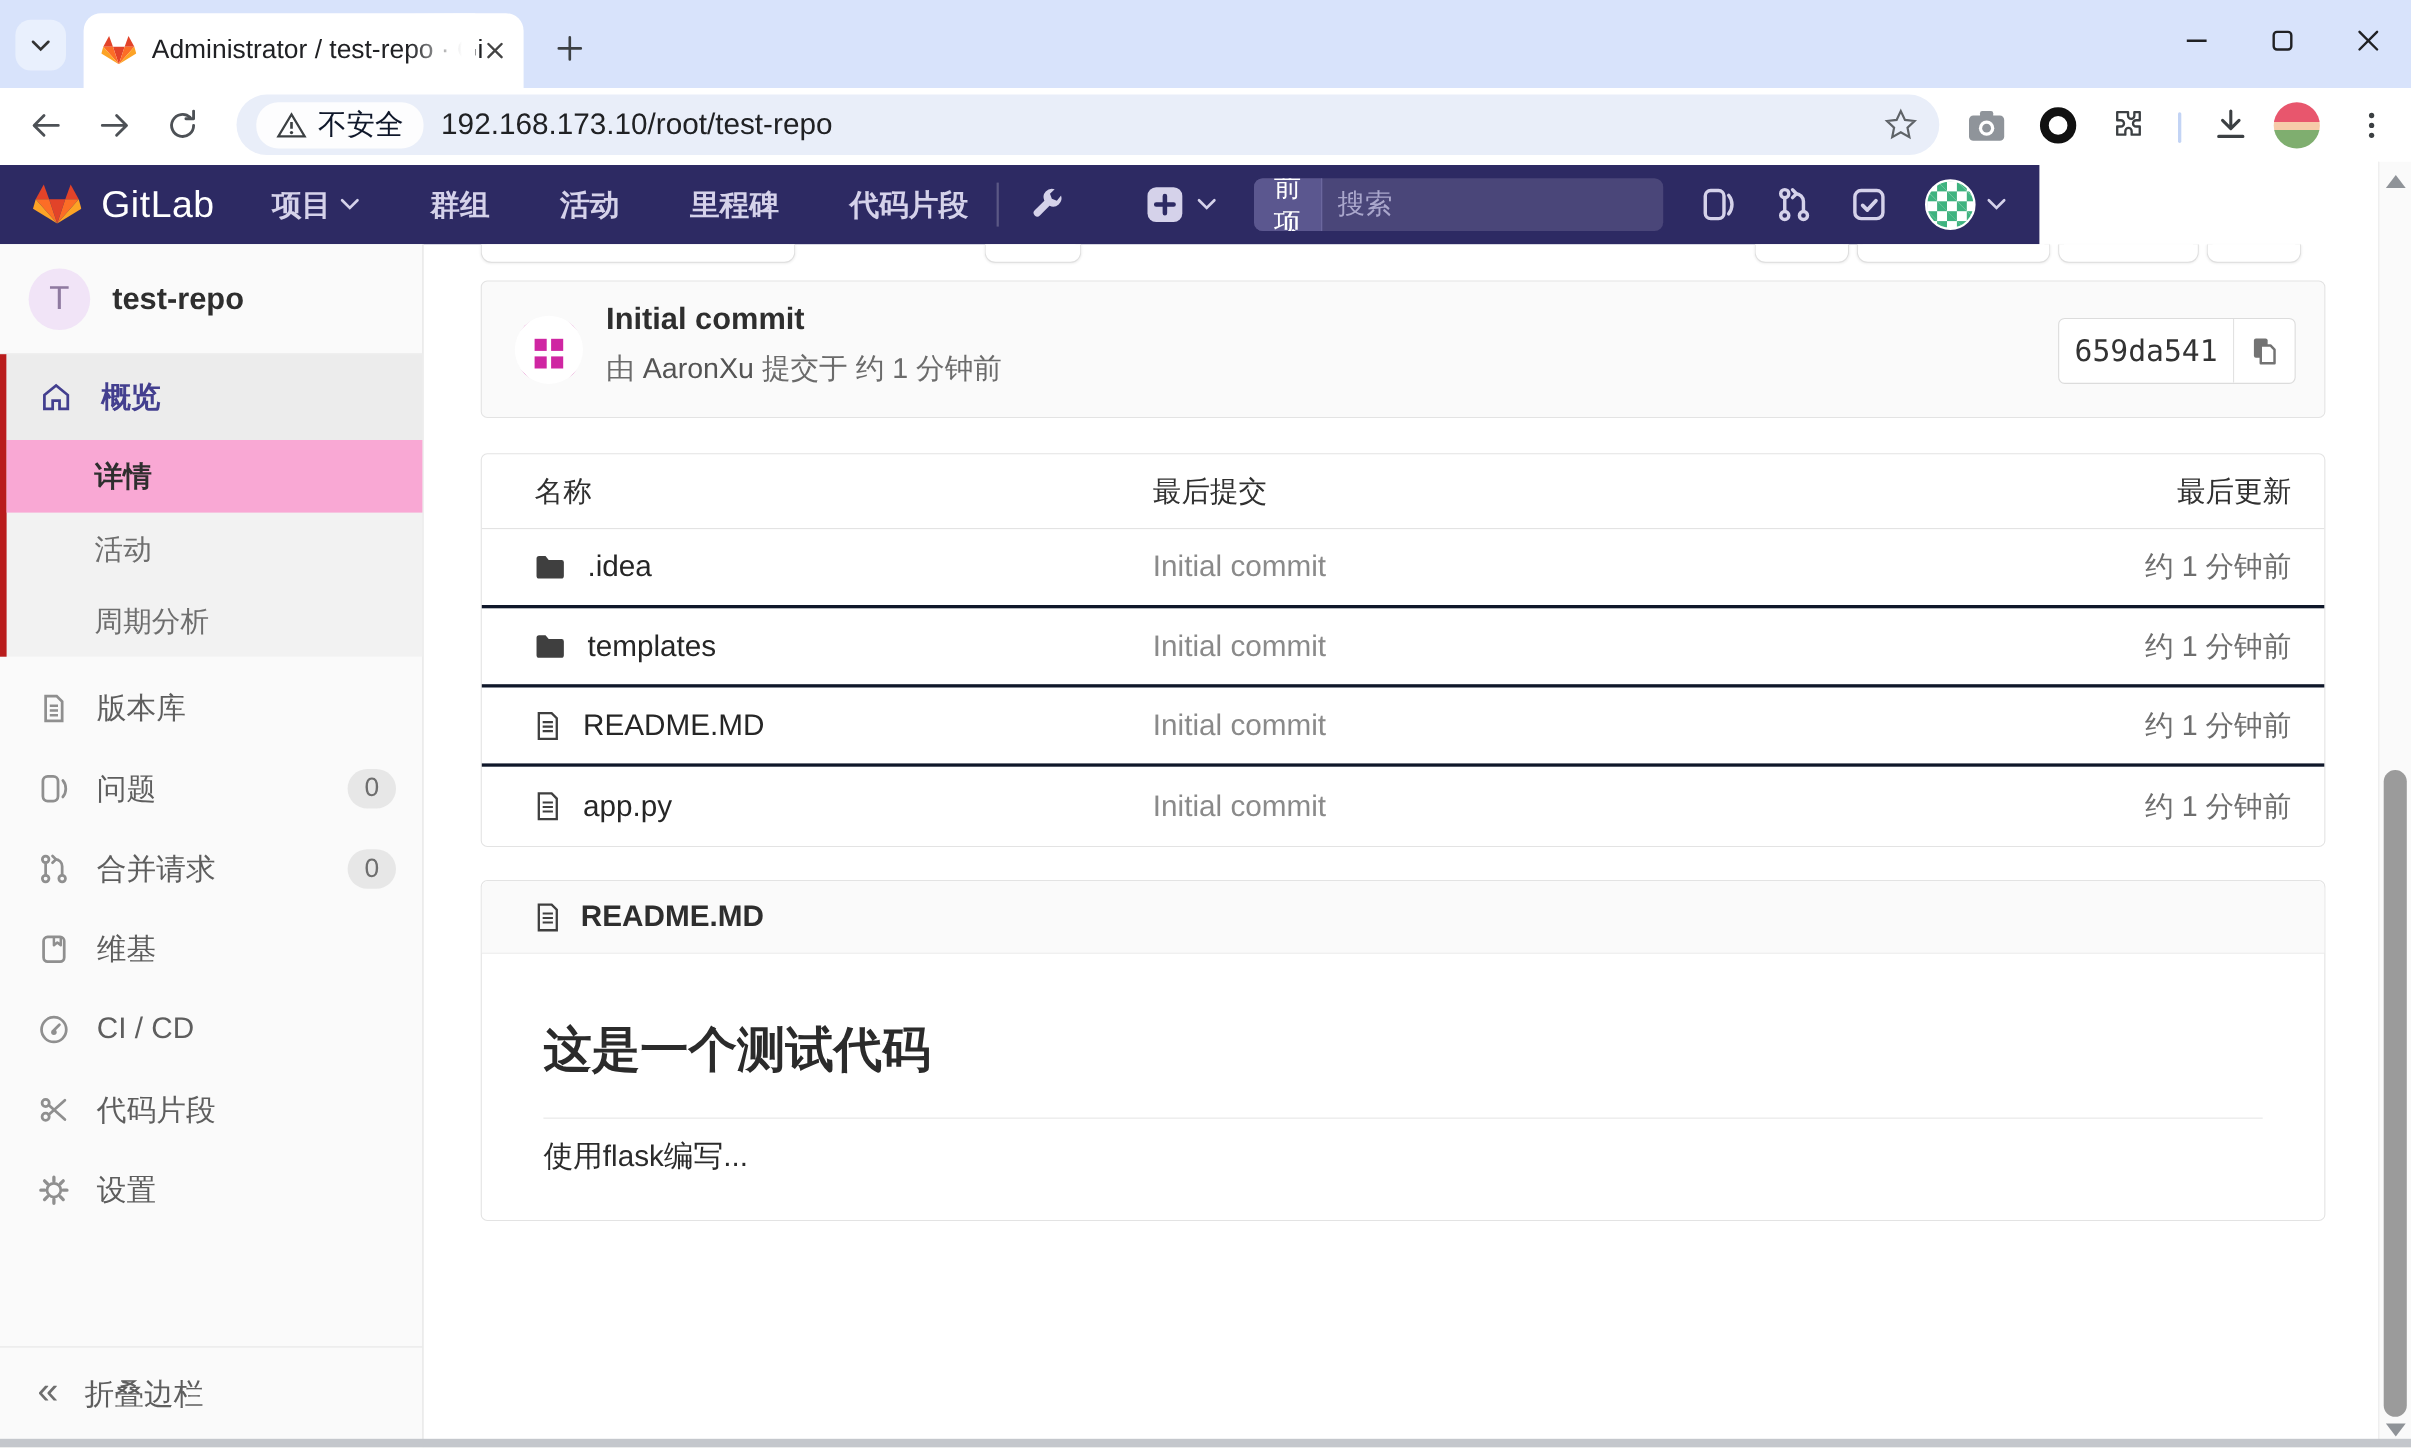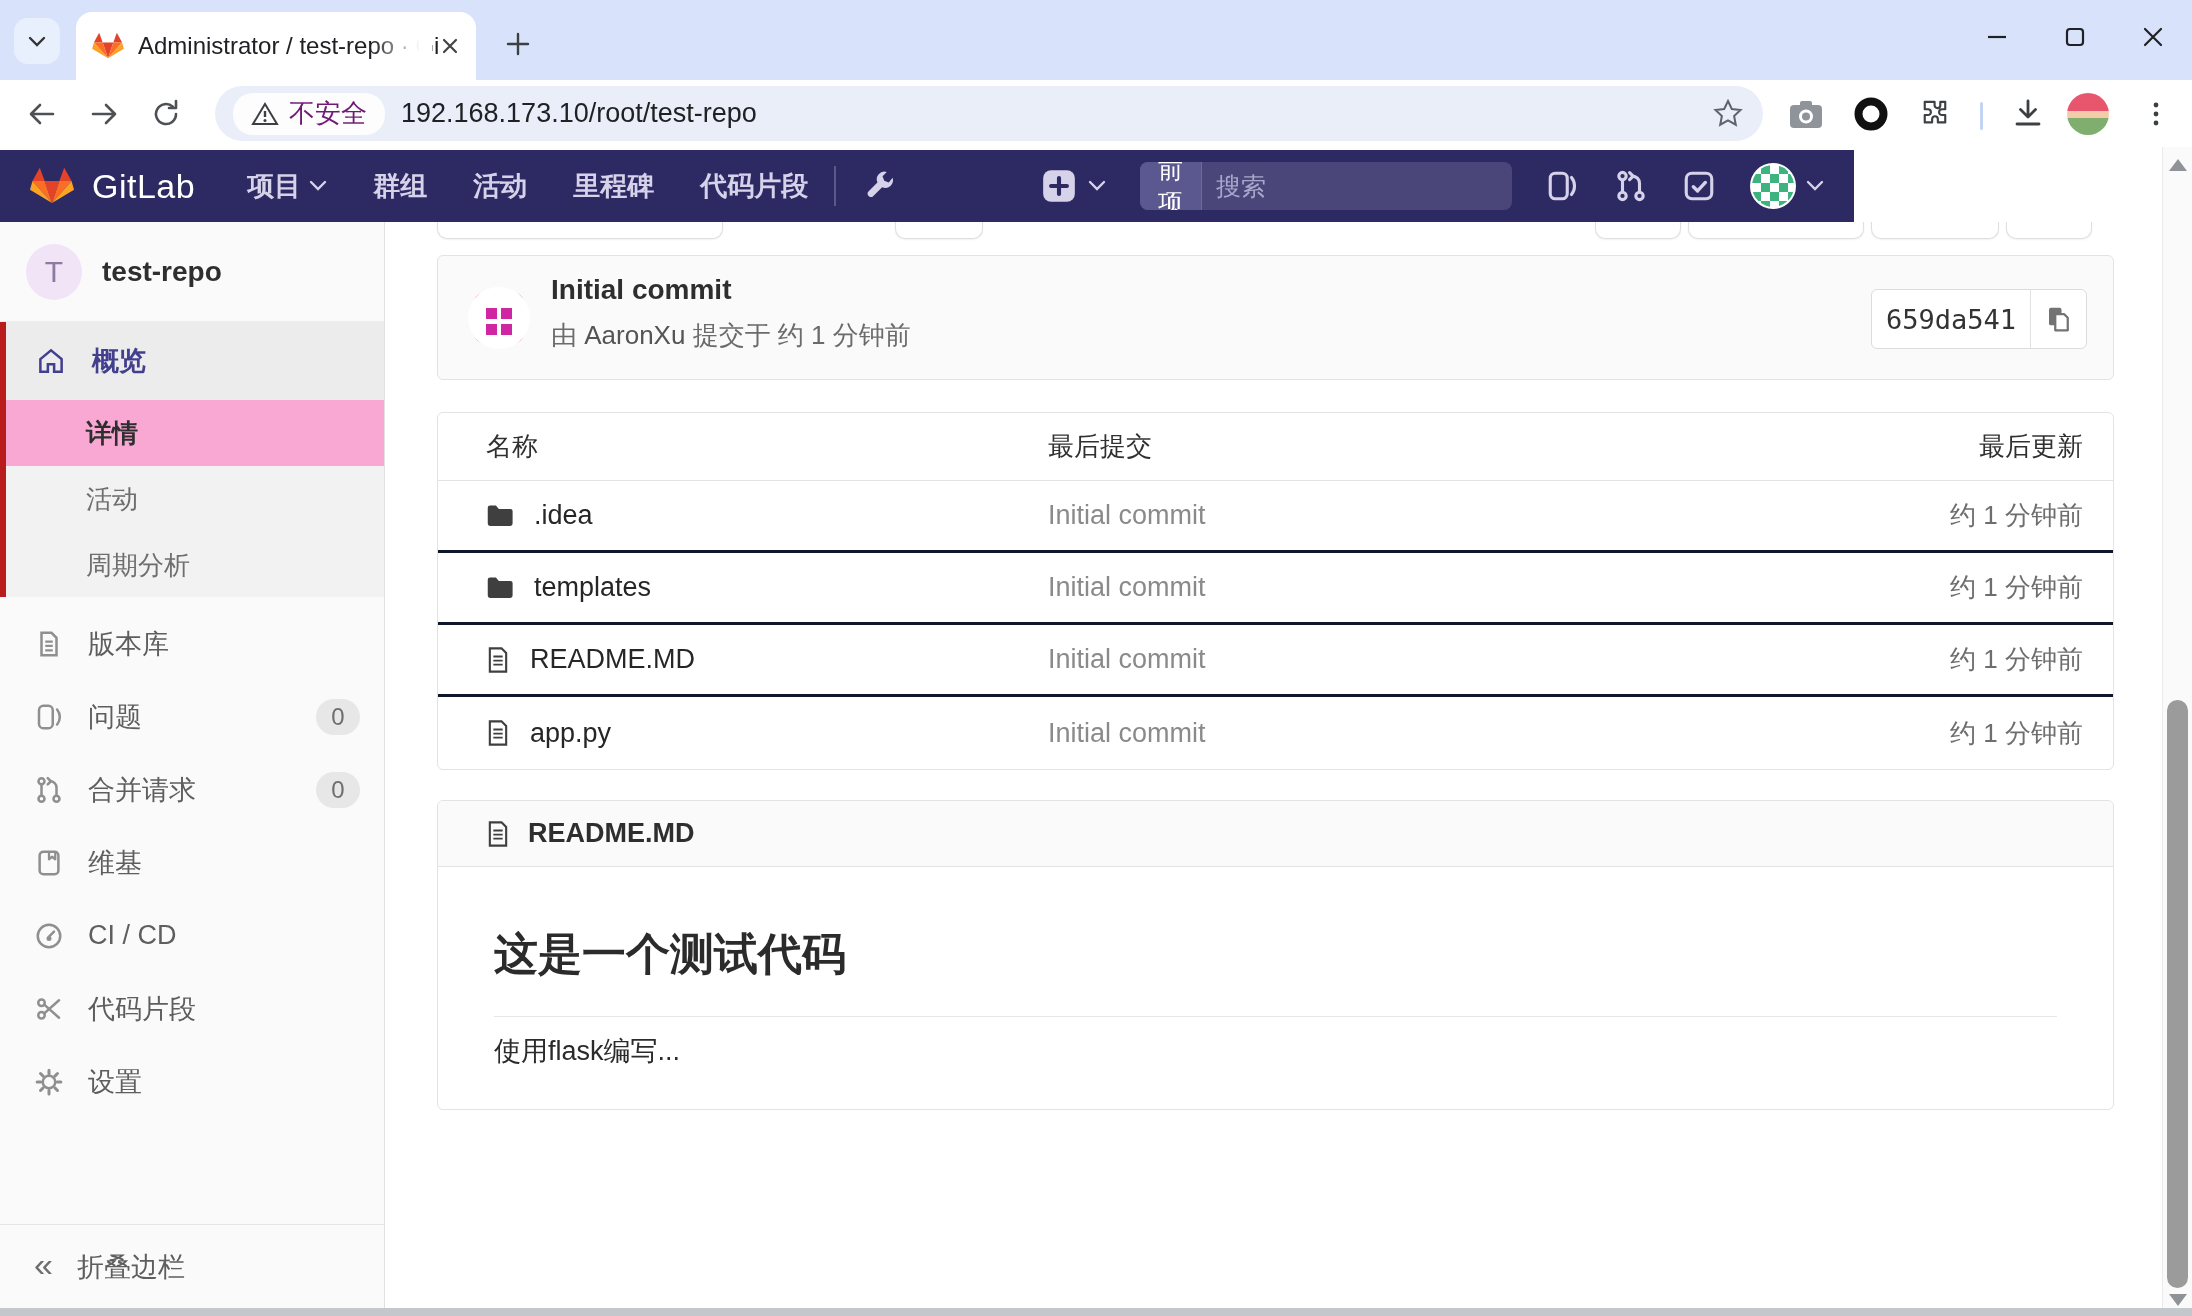--- a/index.html
+++ b/index.html
@@ -26,33 +26,33 @@
   .wincontrols { right:0; top:0; height:74px; display:flex; align-items:center; }
   .winbtn { width:78px; height:74px; display:flex; align-items:center; justify-content:center; }
 
   
   .toolbar { left:0; top:80px; width:2192px; height:67px; background:#fff; }
   .navbtn { position:absolute; top:10px; width:48px; height:48px; display:flex; align-items:center; justify-content:center; }
   .omnibox { position:absolute; left:215px; top:6px; width:1548px; height:55px; border-radius:28px;
     background:#e9eef9; display:flex; align-items:center; padding:0 18px; }
   .sec-chip { display:flex; align-items:center; gap:10px; background:#fdfdfe; border-radius:20px;
     height:42px; padding:0 18px; margin-right:16px; }
-  .sec-label { font-size:26px; color:#701a75; }
+  .sec-label { font-size:26px; color:#0f172a; }
   .url-text { font-size:27px; color:#202124; flex:1; }
   .toolicon { position:absolute; top:12px; width:44px; height:44px; display:flex; align-items:center; justify-content:center; }
   .tool-sep { position:absolute; left:1980px; top:22px; width:3px; height:28px; background:#c3d4f5; border-radius:2px; }
   .chrome-avatar { width:42px; height:42px; border-radius:50%;
     background:linear-gradient(180deg,#e8566d 0%,#e8566d 42%,#f6cba9 42%,#f6cba9 60%,#7fae6f 60%,#7fae6f 100%); }
 
   
   .gl-navbar { left:0; top:150px; width:1854px; height:72px; background:#2d2a63;
     display:flex; align-items:center; padding:0 30px; }
   .gl-brand { display:flex; align-items:center; gap:18px; margin-right:52px; }
   .gl-brand-text { color:#fff; font-size:34px; font-weight:500; letter-spacing:.5px; }
-  .gl-menu { display:flex; align-items:flex-end; gap:46px; }
+  .gl-menu { display:flex; align-items:flex-end; gap:64px; }
   .gl-menu-item { color:#d5d2ea; font-size:27px; font-weight:600; display:flex; align-items:center; gap:8px; }
   .gl-divider { width:2px; height:40px; background:rgba(255,255,255,.22); margin:0 26px; }
   .gl-right { margin-left:auto; display:flex; align-items:center; gap:34px; }
   .gl-search { width:372px; height:48px; border-radius:8px; background:#4a4679;
     display:flex; align-items:center; overflow:hidden; }
   .gl-search-scope { height:100%; background:#5b578f; color:#fff; font-size:25px;
     display:flex; align-items:center; padding:0 18px; border-right:1px solid #6d6aa0; }
   .gl-search-input { flex:1; background:transparent; border:none; outline:none;
     color:#cac6e6; font-size:25px; padding:0 14px; font-family:inherit; }
   .gl-search-input::placeholder { color:#aaa7cc; }

